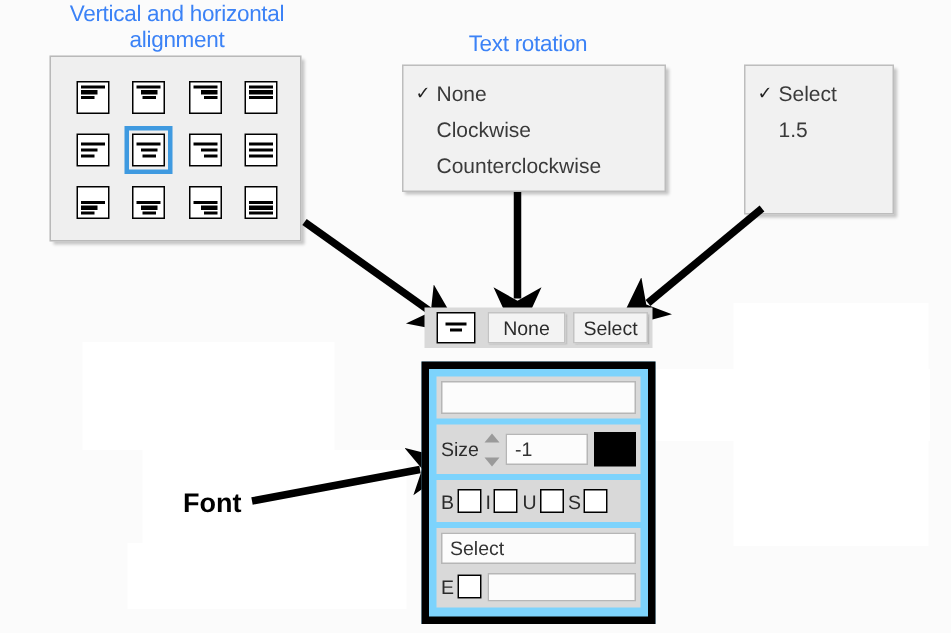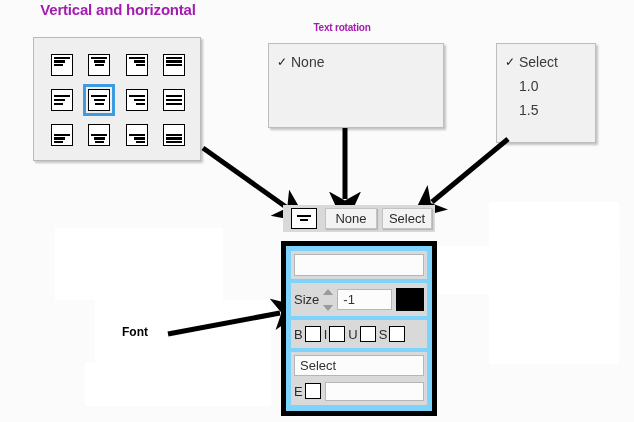--- a/index.html
+++ b/index.html
@@ -20,22 +20,22 @@
 
   
   .ghost {
     position: absolute;
     background: #ffffff;
   }
 
   
   .callout-title {
     position: absolute;
-    font-weight: bold;
-    color: #a21caf;
+    font-weight: normal;
+    color: #3b82f6;
     text-align: center;
     line-height: 1.12;
     letter-spacing: -0.2px;
   }
 
   
   #align-panel {
     position: absolute;
     left: 33px;
     top: 37px;
@@ -132,21 +132,21 @@
     position: absolute;
     overflow: visible;
     pointer-events: none;
   }
 
   
   #font-label {
     position: absolute;
     left: 122px;
     top: 325px;
-    font-size: 12px;
+    font-size: 18px;
     font-weight: bold;
     color: #000;
   }
 
   
   #toolbar-row {
     position: absolute;
     left: 283px;
     top: 205px;
     width: 152px;
@@ -302,23 +302,24 @@
 
   <div class="ghost" style="left:55px;  top:228px; width:168px; height:72px;"></div>
   <div class="ghost" style="left:95px;  top:300px; width:176px; height:62px;"></div>
   <div class="ghost" style="left:85px;  top:362px; width:186px; height:44px;"></div>
   <div class="ghost" style="left:489px; top:202px; width:130px; height:50px;"></div>
   <div class="ghost" style="left:430px; top:246px; width:190px; height:48px;"></div>
   <div class="ghost" style="left:489px; top:294px; width:130px; height:70px;"></div>
 
   <div class="callout-title" style="left:12px; top:2px; width:212px; font-size:15px;">
     <span>Vertical and horizontal</span><br>
+    <span>alignment</span>
   </div>
 
-  <div class="callout-title" style="left:262px; top:22px; width:160px; font-size:10px;">Text rotation</div>
+  <div class="callout-title" style="left:272px; top:22px; width:160px; font-size:15px;">Text rotation</div>
 
 
   <div id="font-label">Font</div>
 
   <div id="align-panel">
     <div id="align-grid">
         <div class="align-cell">
           <span class="align-icon v-top h-left">
             <span class="ln w100"></span>
             <span class="ln w70"></span>
@@ -403,30 +404,34 @@
           </span>
         </div>
       </div>
   </div>
 
   <div class="dropdown-panel" id="rotation-panel" style="left:268px; top:43px; width:176px; height:85px;">
       <div class="dd-item">
         <span class="dd-check">✓</span>
         <span>None</span>
       </div>
+      <div class="dd-item">
+        <span class="dd-check"></span>
+        <span>Clockwise</span>
+      </div>
+      <div class="dd-item">
+        <span class="dd-check"></span>
+        <span>Counterclockwise</span>
+      </div>
     </div>
 
   <div class="dropdown-panel" id="spacing-panel" style="left:496px; top:43px; width:100px; height:100px;">
       <div class="dd-item">
         <span class="dd-check">✓</span>
         <span>Select</span>
-      </div>
-      <div class="dd-item">
-        <span class="dd-check"></span>
-        <span>1.0</span>
       </div>
       <div class="dd-item">
         <span class="dd-check"></span>
         <span>1.5</span>
       </div>
     </div>
 
   <svg class="arrow-svg" style="left:0; top:0;" width="634" height="422">
     <defs>
       <marker id="ah" markerWidth="7" markerHeight="7" refX="1.5" refY="3.2" orient="auto">

